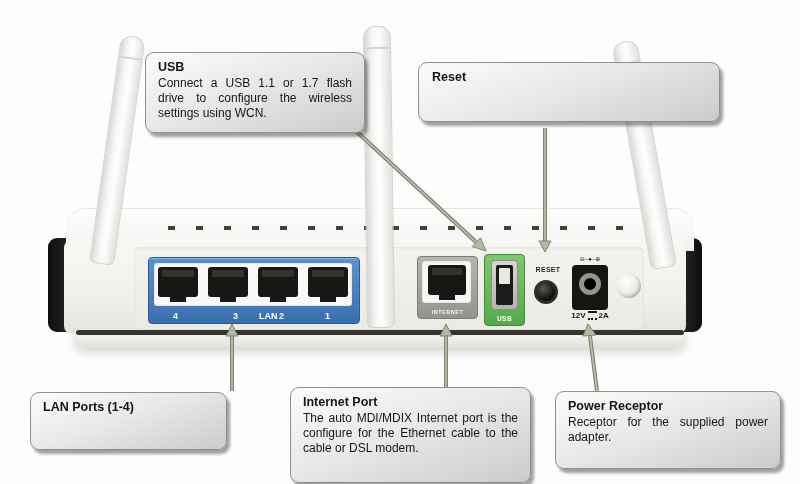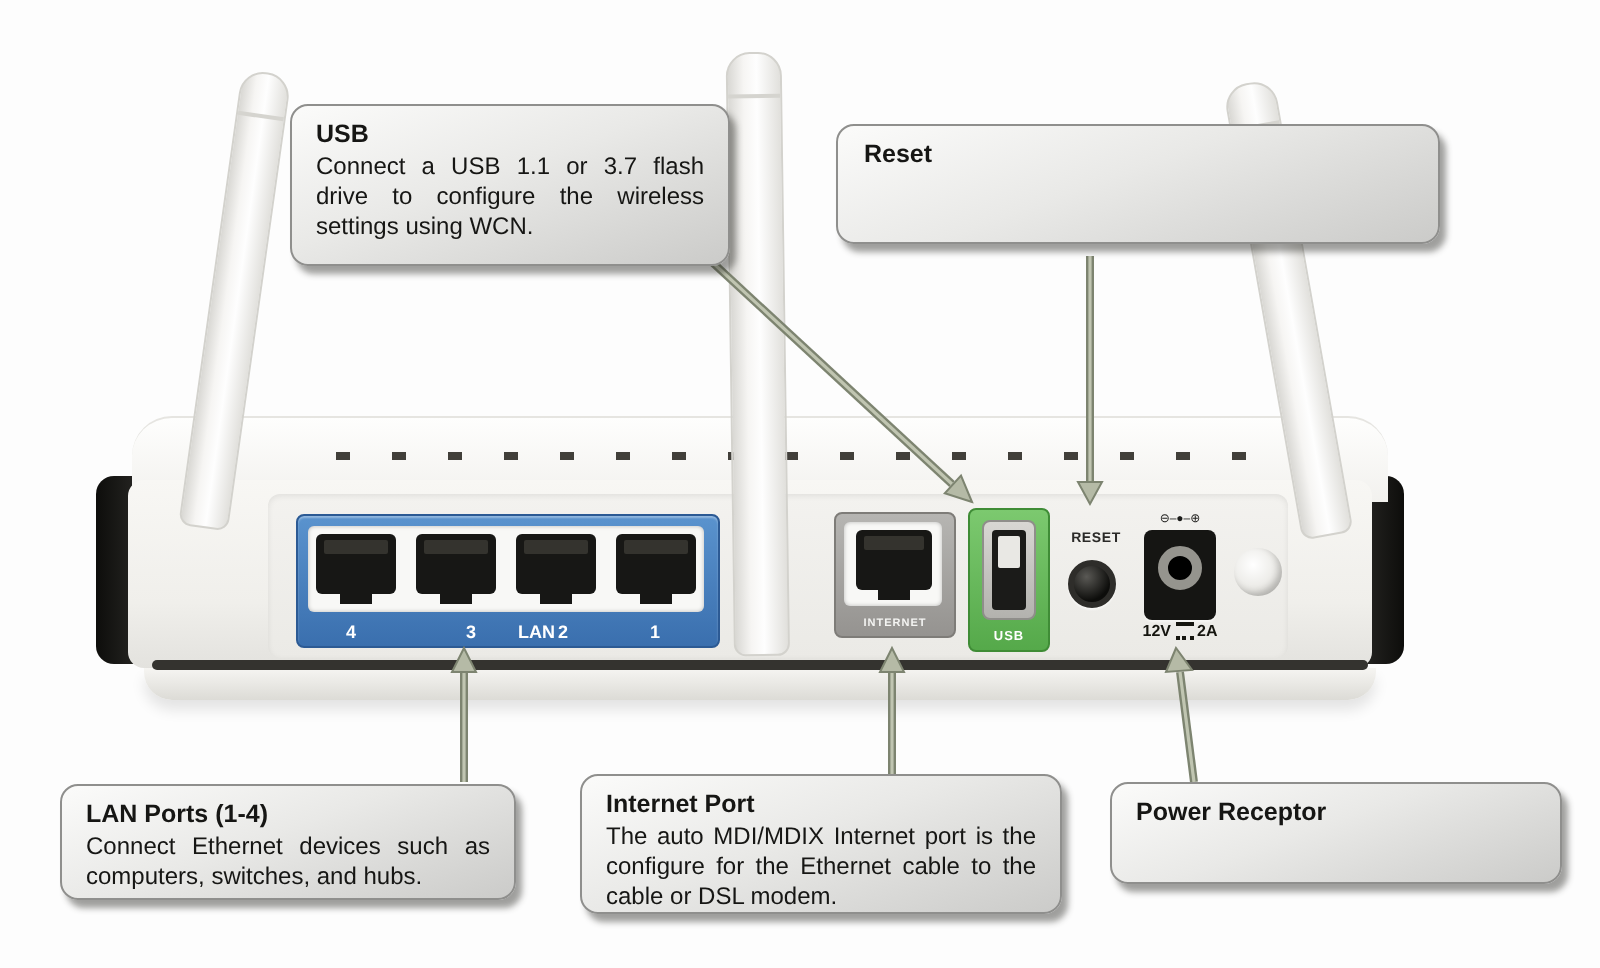--- a/index.html
+++ b/index.html
@@ -80,23 +80,23 @@
     background:radial-gradient(circle at 40% 35%,#ffffff,#e9e8e4 60%,#c7c6c1);
     box-shadow:inset -2px -2px 3px rgba(0,0,0,0.18);}
   
   .callout{position:absolute;z-index:5;border:1px solid #8f8f8d;border-radius:9px;
     background:linear-gradient(160deg,#fbfbfa 0%,#e9e9e7 45%,#cbcbc9 100%);
     box-shadow:3px 4px 3px rgba(45,45,40,0.45);padding:7px 12px;box-sizing:border-box;color:#161614;}
   .callout h3{margin:0;font-size:12.5px;font-weight:bold;line-height:1.25;}
   .callout p{margin:0;font-size:12px;line-height:1.28;text-align:justify;}
   #callout-usb{left:145px;top:52px;width:220px;height:81px;}
   #callout-reset{left:418px;top:62px;width:302px;height:60px;padding-left:13px;padding-right:13px;}
-  #callout-lan{left:30px;top:392px;width:228px;height:58px;}
-  #callout-internet{left:290px;top:387px;width:241px;height:70px;}
-  #callout-power{left:555px;top:391px;width:226px;height:51px;}
+  #callout-lan{left:30px;top:392px;width:197px;height:58px;}
+  #callout-internet{left:290px;top:387px;width:241px;height:96px;}
+  #callout-power{left:555px;top:391px;width:226px;height:78px;}
   
   #connector-overlay{position:absolute;z-index:4;left:0;top:0;pointer-events:none;}
 </style>
 </head>
 <body>
 
 <div id="canvas">
 
   <div class="antenna" id="antenna-left">
       <div class="ring"></div>
@@ -182,30 +182,30 @@
       <polygon points="486,251 472.4,246.6 480.5,237.8"></polygon>
       <polygon points="545,252 539,241 551,241"></polygon>
       <polygon points="232,324 226,336 238,336"></polygon>
       <polygon points="446,324 440,336 452,336"></polygon>
       <polygon points="588,324 583,336 596,335"></polygon>
     </g>
   </svg>
 
   <div class="callout" id="callout-usb">
     <h3>USB</h3>
-    <p>Connect a USB 1.1 or 3.7 flash drive to configure the wireless settings using WCN.</p>
+    <p>Connect a USB 1.1 or 1.7 flash drive to configure the wireless settings using WCN.</p>
   </div>
   <div class="callout" id="callout-reset">
     <h3>Reset</h3>
   </div>
   <div class="callout" id="callout-lan">
     <h3>LAN Ports (1-4)</h3>
-    <p>Connect Ethernet devices such as computers, switches, and hubs.</p>
   </div>
   <div class="callout" id="callout-internet">
     <h3>Internet Port</h3>
     <p>The auto MDI/MDIX Internet port is the configure for the Ethernet cable to the cable or DSL modem.</p>
   </div>
   <div class="callout" id="callout-power">
     <h3>Power Receptor</h3>
+    <p>Receptor for the supplied power adapter.</p>
   </div>
 
 </div>
 
 </body></html>

